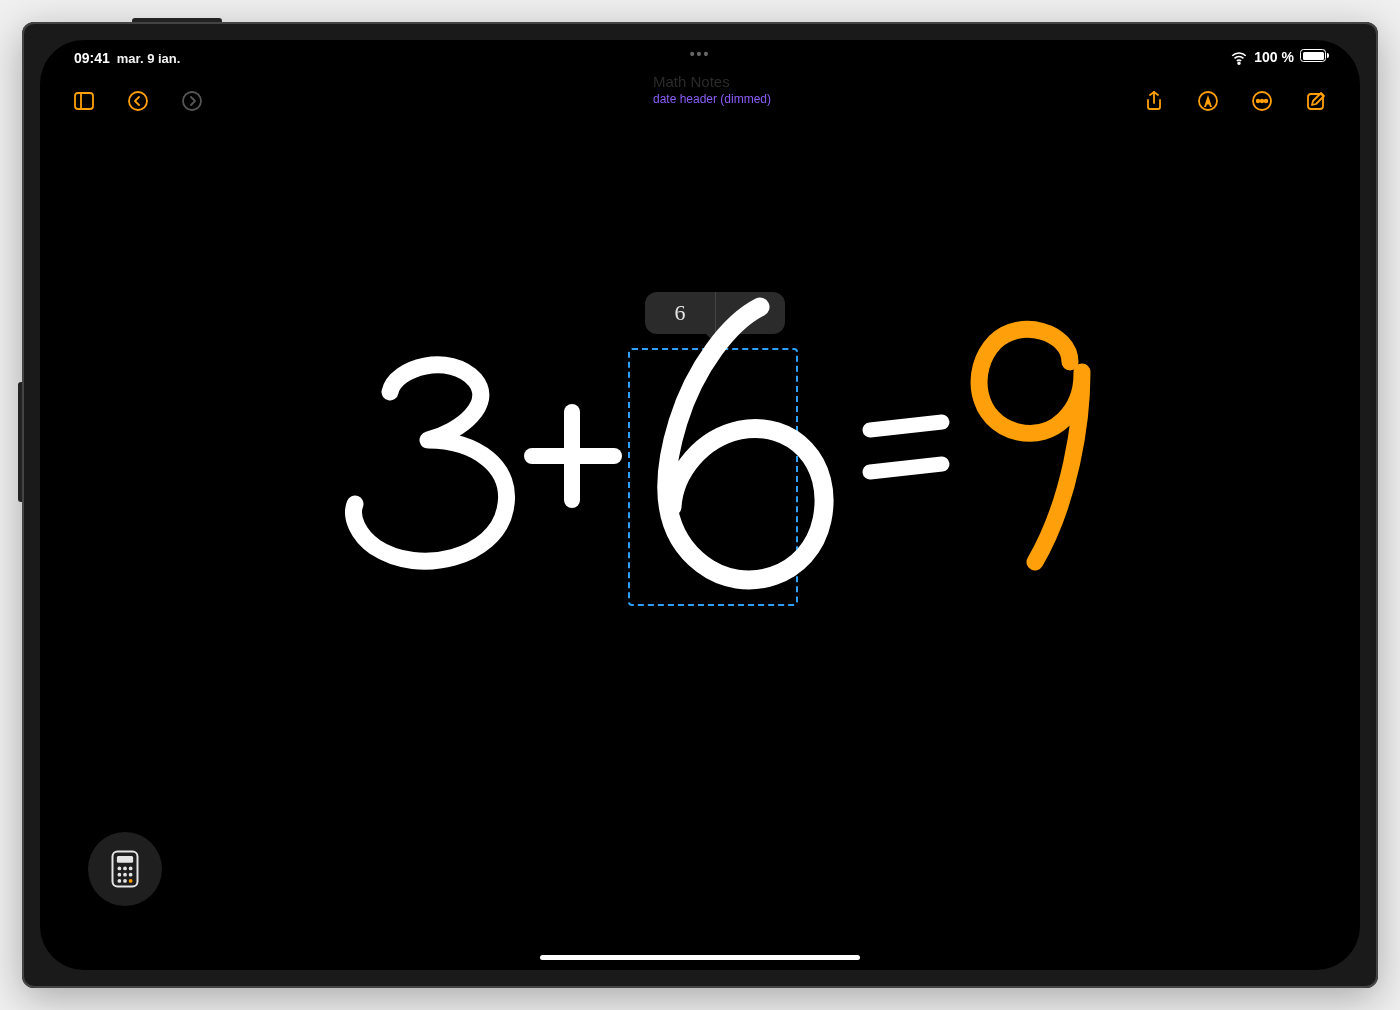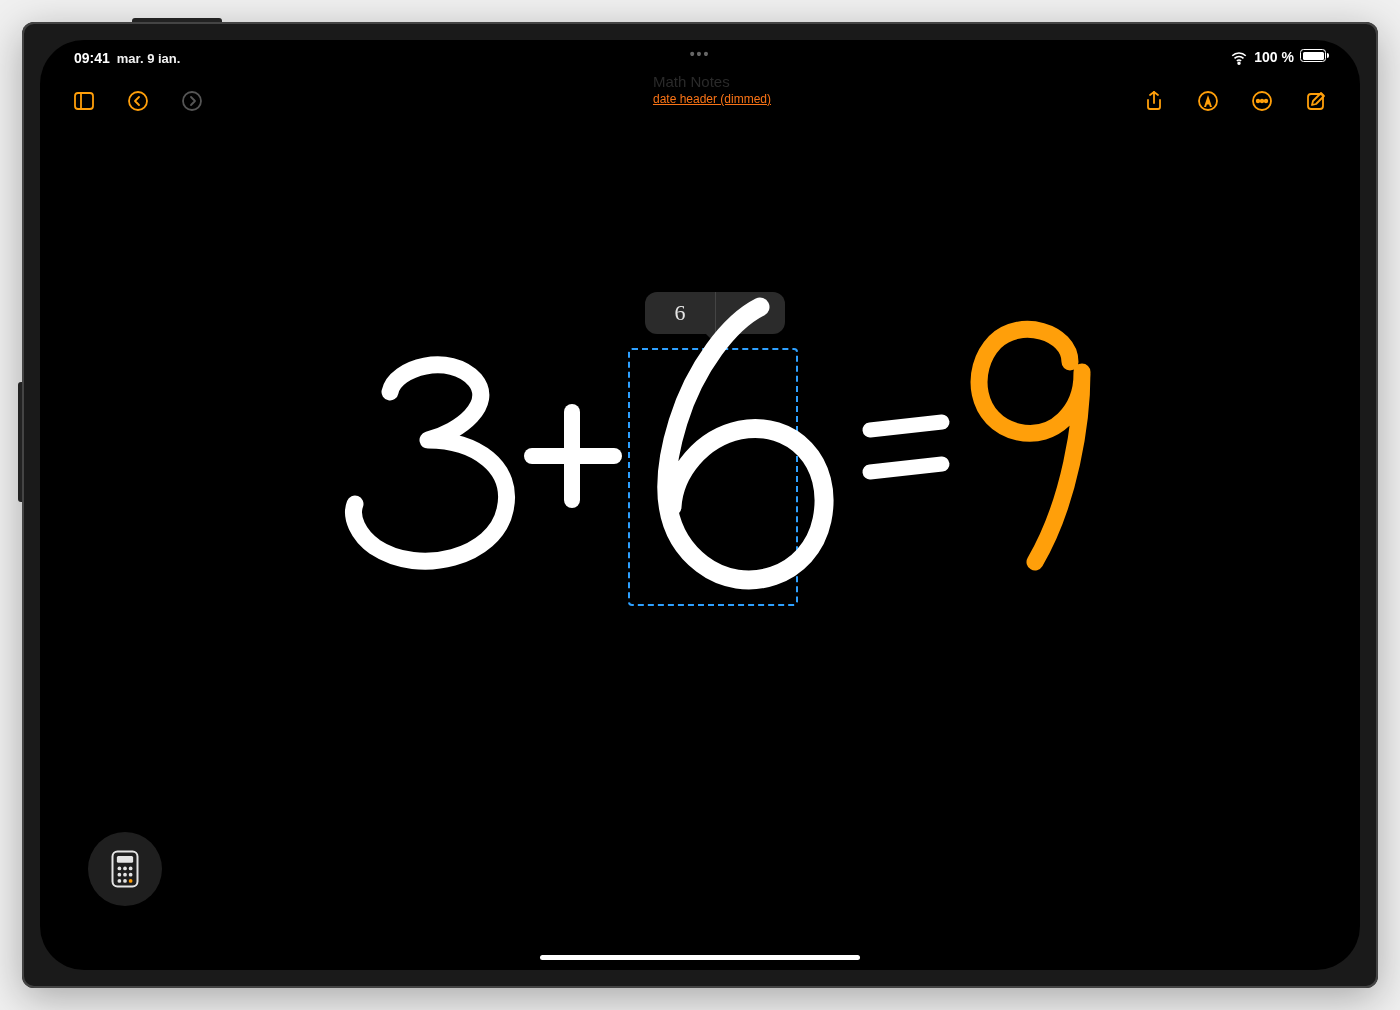--- a/index.html
+++ b/index.html
@@ -98,21 +98,21 @@
   .tb-btn { width: 28px; height: 28px; display:flex; align-items:center; justify-content:center; color:#ff9f0a; cursor:pointer; }
   .tb-btn.disabled { color: #555; }
   .tb-btn svg { width: 24px; height: 24px; }
 
   .doc-title {
     position: absolute; left:50%; top: 33px; transform: translateX(-50%);
     text-align:left; font-size: 15px; color: #2a2a2a; line-height: 1.25;
     pointer-events:none;
     margin-left:12px;
   }
-  .doc-title .sub { font-size: 12px; color:#f97316;text-decoration:underline; }
+  .doc-title .sub { font-size: 12px; color:#8b5cf6; }
 
   
   .canvas {
     position: absolute;
     inset: 0;
     pointer-events: auto;
   }
 
   
   .hw {

